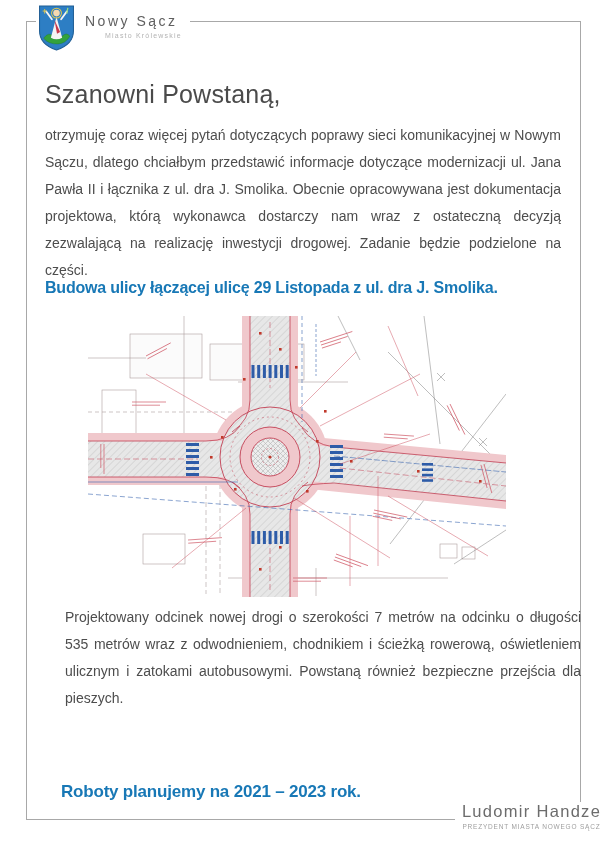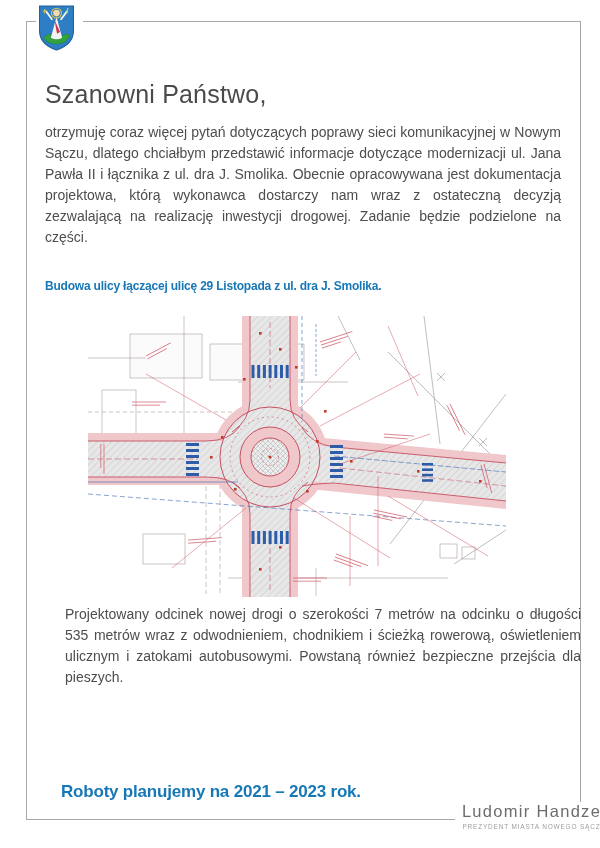--- a/index.html
+++ b/index.html
@@ -19,24 +19,24 @@
 
   
   .logo-wrap{left:36px;top:2px;display:flex;align-items:flex-start;background:#fff;padding:2px 8px 4px 2px;}
   .crest{width:37px;height:48px;display:block;}
   .logo-text{margin-left:10px;margin-top:9px;}
   .logo-title{font-size:14px;letter-spacing:2.5px;color:#5f5f5f;font-weight:500;white-space:nowrap;}
   .logo-sub{font-size:7px;letter-spacing:1.2px;color:#b3b3b3;margin-top:3px;margin-left:20px;white-space:nowrap;}
 
   
   .greeting{left:45px;top:80px;font-size:25px;font-weight:300;color:#4a4a4a;letter-spacing:.2px;}
-  .para{left:45px;width:516px;font-size:14px;line-height:21px;color:#4d4d4d;text-align:justify;font-weight:300;}
+  .para{left:45px;width:516px;font-size:14px;line-height:27px;color:#4d4d4d;text-align:justify;font-weight:300;}
   #para-1{top:122px;}
   #para-2{top:604px;margin-left:20px;}
-  .blue-head{left:45px;width:520px;font-size:12px;font-weight:bold;color:var(--accent_blue,#1878b6);letter-spacing:-0.2px;white-space:nowrap;}
+  .blue-head{left:45px;width:520px;font-size:16px;font-weight:bold;color:var(--accent_blue,#1878b6);letter-spacing:-0.2px;white-space:nowrap;}
   #section-title{top:279px;}
   #schedule-line{top:782px;font-size:17px;margin-left:16px;}
 
   
   .map{left:88px;top:316px;width:418px;height:281px;}
 
   
   .sig{left:454px;top:802px;width:160px;text-align:center;}
   .sig-name{display:inline-block;background:#fff;padding:0 7px;font-size:16.5px;font-weight:300;letter-spacing:1.3px;color:#6c6c6c;white-space:nowrap;}
   .sig-title{margin-top:2px;font-size:6.5px;letter-spacing:.8px;color:#9e9e9e;white-space:nowrap;}
@@ -55,23 +55,27 @@
     <path d="M5.5,33 Q10,26.5 15,30.5 Q20,34.5 24,30.5 Q28,27 31,31 Q27,38 19.5,38.5 Q10.5,39 5.5,33 Z" fill="#33a23c" stroke="#1f7a28" stroke-width="0.4"></path>
     <path d="M18,12 L12.5,32.5 Q18,35.5 23.5,32.5 Z" fill="#f4f4f4"></path>
     <path d="M16,15 L21.5,27 L18.5,28.5 Z" fill="#c8374b"></path>
     <path d="M13.5,14.5 L8,7" stroke="#f4f4f4" stroke-width="1.8" stroke-linecap="round"></path>
     <path d="M22.5,14.5 L28,7" stroke="#f4f4f4" stroke-width="1.8" stroke-linecap="round"></path>
     <circle cx="18" cy="8.5" r="3.2" fill="#f6d9b0"></circle>
     <circle cx="18" cy="8.5" r="4.8" fill="none" stroke="#e3c84c" stroke-width="1"></circle>
     <path d="M6.5,4.5 V9 M4.5,6.5 H8.5" stroke="#e3c84c" stroke-width="0.9"></path>
     <path d="M29,3.5 L28,9" stroke="#9adf7e" stroke-width="1.2"></path>
   </svg>
+  <div class="logo-text">
+    <div class="logo-title">Nowy Sącz</div>
+    <div class="logo-sub">Miasto Królewskie</div>
+  </div>
 </div>
 
-<div class="abs greeting">Szanowni Państwo,</div>
+<div class="abs greeting">Szanowni Powstaną,</div>
 
 <div class="abs para" id="para-1">otrzymuję coraz więcej pytań dotyczących poprawy sieci komunikacyjnej w Nowym Sączu, dlatego chciałbym przedstawić informacje dotyczące modernizacji ul. Jana Pawła II i łącznika z ul. dra J. Smolika. Obecnie opracowywana jest dokumentacja projektowa, którą wykonawca dostarczy nam wraz z ostateczną decyzją zezwalającą na realizację inwestycji drogowej. Zadanie będzie podzielone na części.</div>
 
 <div class="abs blue-head" id="section-title">Budowa ulicy łączącej ulicę 29 Listopada z ul. dra J. Smolika.</div>
 
 <svg class="abs map" viewBox="0 0 418 281">
   <defs>
     <pattern id="rh" width="5" height="5" patternUnits="userSpaceOnUse" patternTransform="rotate(45)">
       <rect width="5" height="5" fill="#e7e7e7"></rect>
       <line x1="0" y1="0" x2="0" y2="5" stroke="#c6c6c6" stroke-width="1"></line>

